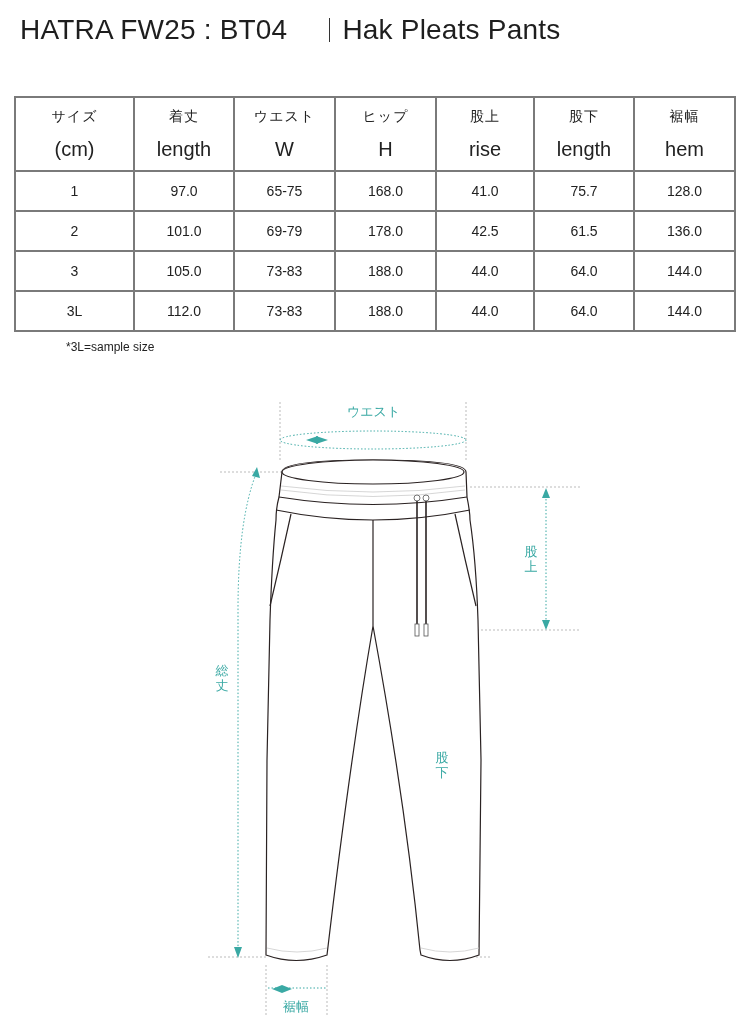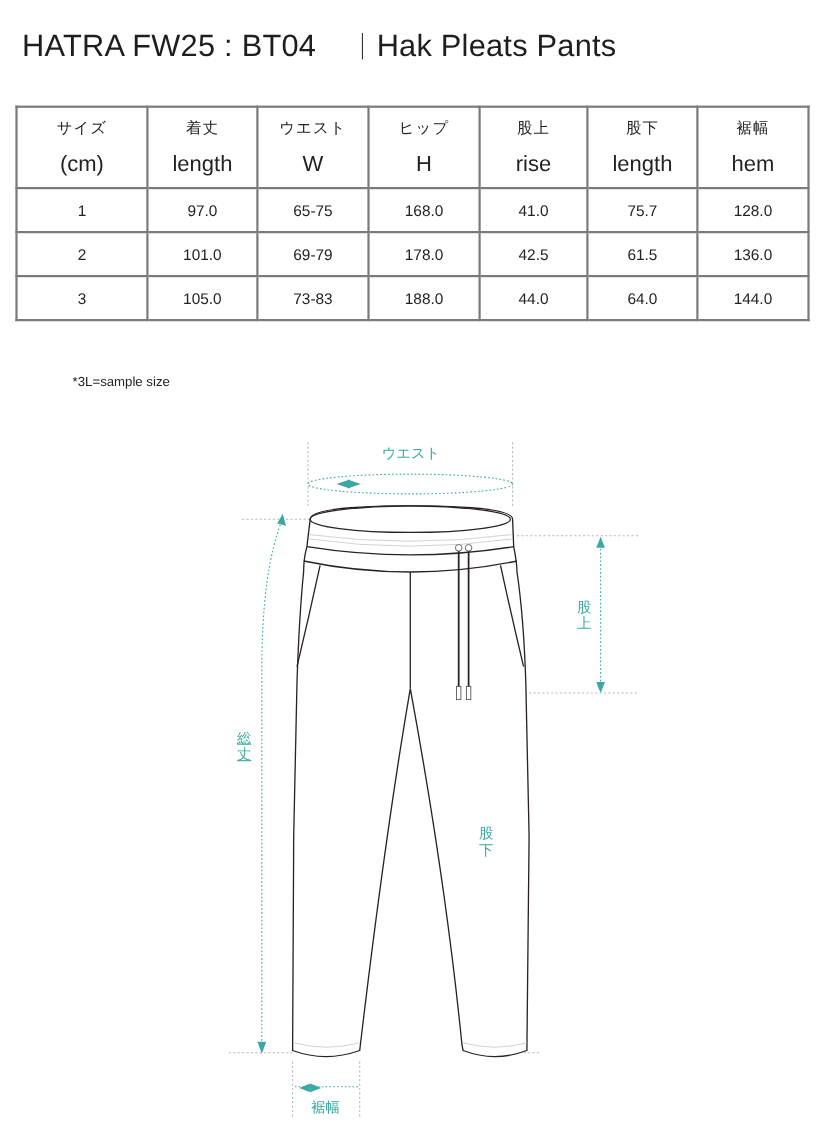--- a/index.html
+++ b/index.html
@@ -1,18 +1,18 @@
 <!DOCTYPE html>
 <html><head>
 <meta charset="utf-8">
 <style>
   html, body { margin: 0; padding: 0; background: #ffffff; }
   body { width: 754px; height: 1026px; position: relative; overflow: hidden;
          font-family: "Liberation Sans", "DejaVu Sans", sans-serif; color: #222; }
-  .title { position: absolute; left: 20px; top: 26px; font-size: 28px; letter-spacing: 0.2px;
+  .title { position: absolute; left: 20px; top: 14px; font-size: 28px; letter-spacing: 0.2px;
            color: #1e1e1e; white-space: pre; }
   .title .sep { display: inline-block; width: 1px; height: 24px; background: #333; margin: 0 12px 0 42px; vertical-align: -3px; }
   table.size { position: absolute; left: 14px; top: 96px; border-collapse: collapse;
                border: 2px solid #ec4899; }
   table.size td { border: 2px solid #7a7a7a; text-align: center; font-size: 14px; color: #222; padding: 0; }
   table.size tr.head td { height: 72px; }
   table.size tr.head td .jp { display: block; font-size: 14px; margin-bottom: 12px; letter-spacing: 1px; }
   table.size tr.head td .en { display: block; font-size: 20px; }
   table.size tr.row td { height: 38px; }
   .note { position: absolute; left: 66px; top: 340px; font-size: 12px; color: #222; }
@@ -86,20 +86,29 @@
   </tr>
   <tr class="row">
     <td>3</td>
     <td>105.0</td>
     <td>73-83</td>
     <td>188.0</td>
     <td>44.0</td>
     <td>64.0</td>
     <td>144.0</td>
   </tr>
+  <tr class="row">
+    <td>3L</td>
+    <td>112.0</td>
+    <td>73-83</td>
+    <td>188.0</td>
+    <td>44.0</td>
+    <td>64.0</td>
+    <td>144.0</td>
+  </tr>
 </tbody>
   </table>
 
 <div class="note">*3L=sample size</div>
 
 <div class="diagram">
   <svg width="754" height="646" viewBox="0 380 754 646" xmlns="http://www.w3.org/2000/svg">
     <defs>
       <marker id="arr" markerWidth="8" markerHeight="8" refX="4" refY="4" orient="auto">
         <path d="M0,0 L8,4 L0,8 z" fill="#3aa9a4"></path>
@@ -163,16 +172,16 @@
     </g>
     <g stroke="#555" stroke-width="0.8" fill="#fff">
       <circle cx="417" cy="498" r="3"></circle>
       <circle cx="426" cy="498" r="3"></circle>
       <rect x="415" y="624" width="4" height="12"></rect>
       <rect x="424" y="624" width="4" height="12"></rect>
     </g>
   </svg>
   <div class="lbl" style="left:347px; top:23px;">ウエスト</div>
   <div class="vlbl" style="left:524px; top:164px;">股上</div>
-  <div class="vlbl" style="left:215px; top:283px;text-decoration:underline;">総丈</div>
+  <div class="vlbl" style="left:215px; top:283px;">総丈</div>
   <div class="vlbl" style="left:435px; top:370px;">股下</div>
   <div class="lbl" style="left:283px; top:618px;">裾幅</div>
 </div>
 
 </body></html>

